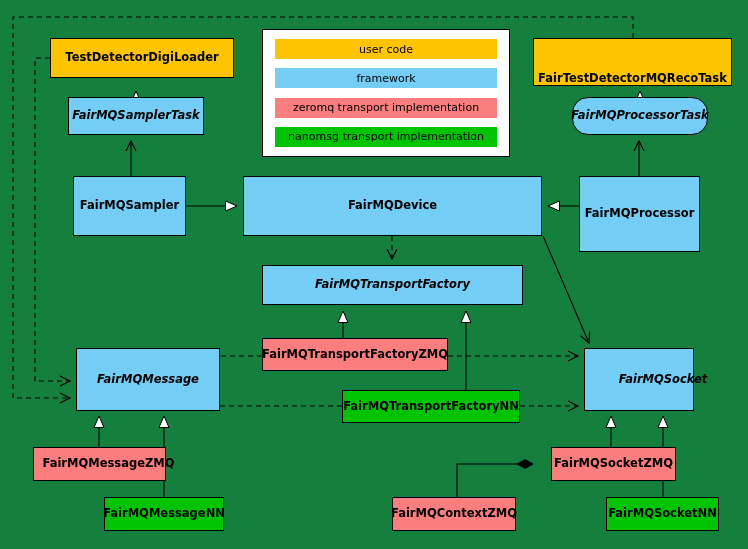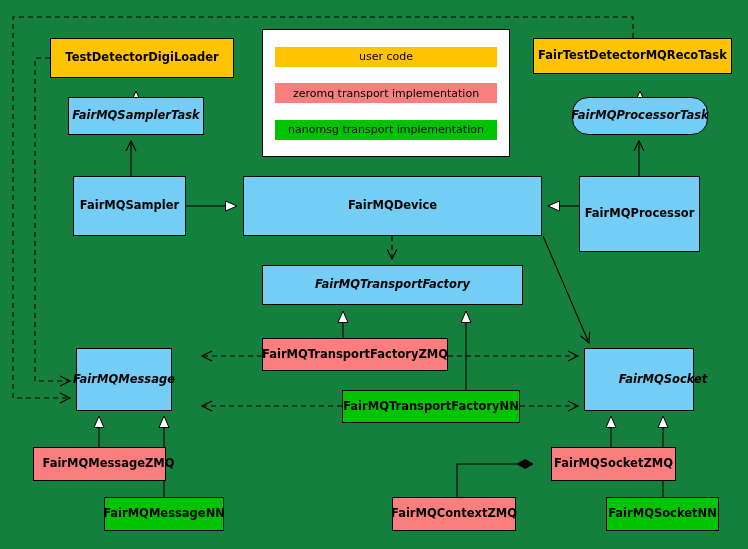--- a/index.html
+++ b/index.html
@@ -80,21 +80,21 @@
 
       <path d="M663,497 L663,416" marker-end="url(#hollowTri)"></path>
 
       <path d="M457,497 L457,464 L533,464" marker-end="url(#blackDiamond)"></path>
     </g>
   </svg>
 
   <div class="node c-user" style="left:50px;top:38px;width:184px;height:40px;">
       <span>TestDetectorDigiLoader</span>
     </div>
-  <div class="node c-user" style="left:533px;top:38px;width:199px;height:36px;">
+  <div class="node c-user" style="left:533px;top:38px;width:199px;height:48px;align-items:flex-end;">
       <span>FairTestDetectorMQRecoTask</span>
     </div>
   <div class="node c-frame abstract" style="left:68px;top:97px;width:136px;height:38px;">
       <span>FairMQSamplerTask</span>
     </div>
   <div class="node c-frame abstract" style="left:572px;top:97px;width:136px;height:38px;border-radius:16px;">
       <span>FairMQProcessorTask</span>
     </div>
   <div class="node c-frame" style="left:73px;top:176px;width:113px;height:60px;">
       <span>FairMQSampler</span>
@@ -107,21 +107,21 @@
     </div>
   <div class="node c-frame abstract" style="left:262px;top:265px;width:261px;height:40px;">
       <span>FairMQTransportFactory</span>
     </div>
   <div class="node c-zmq" style="left:262px;top:338px;width:186px;height:33px;">
       <span>FairMQTransportFactoryZMQ</span>
     </div>
   <div class="node c-nn" style="left:342px;top:390px;width:178px;height:33px;">
       <span>FairMQTransportFactoryNN</span>
     </div>
-  <div class="node c-frame abstract" style="left:76px;top:348px;width:96px;height:63px;text-align:center;">
+  <div class="node c-frame abstract" style="left:76px;top:348px;width:144px;height:63px;text-align:center;">
       <span>FairMQMessage</span>
     </div>
   <div class="node c-frame abstract" style="left:584px;top:348px;width:110px;height:63px;padding-left:48px;">
       <span>FairMQSocket</span>
     </div>
   <div class="node c-zmq" style="left:33px;top:447px;width:133px;height:34px;padding-left:18px;">
       <span>FairMQMessageZMQ</span>
     </div>
   <div class="node c-zmq" style="left:551px;top:447px;width:125px;height:34px;">
       <span>FairMQSocketZMQ</span>
@@ -133,20 +133,23 @@
       <span>FairMQContextZMQ</span>
     </div>
   <div class="node c-nn" style="left:606px;top:497px;width:113px;height:34px;">
       <span>FairMQSocketNN</span>
     </div>
 
   <div id="legend">
     <div class="legend-row c-user">
         <span>user code</span>
       </div>
+    <div class="legend-row c-frame">
+        <span>framework</span>
+      </div>
     <div class="legend-row c-zmq">
         <span>zeromq transport implementation</span>
       </div>
     <div class="legend-row c-nn">
         <span>nanomsg transport implementation</span>
       </div>
   </div>
 
 </div>
 

